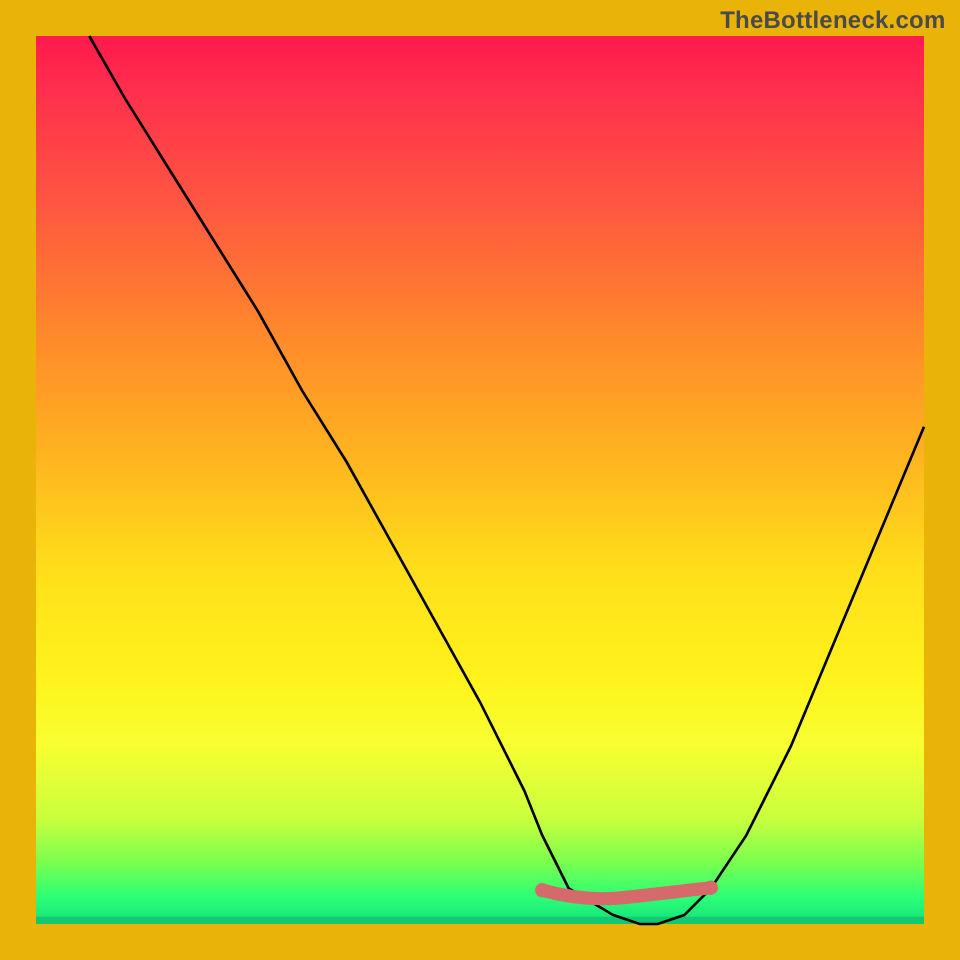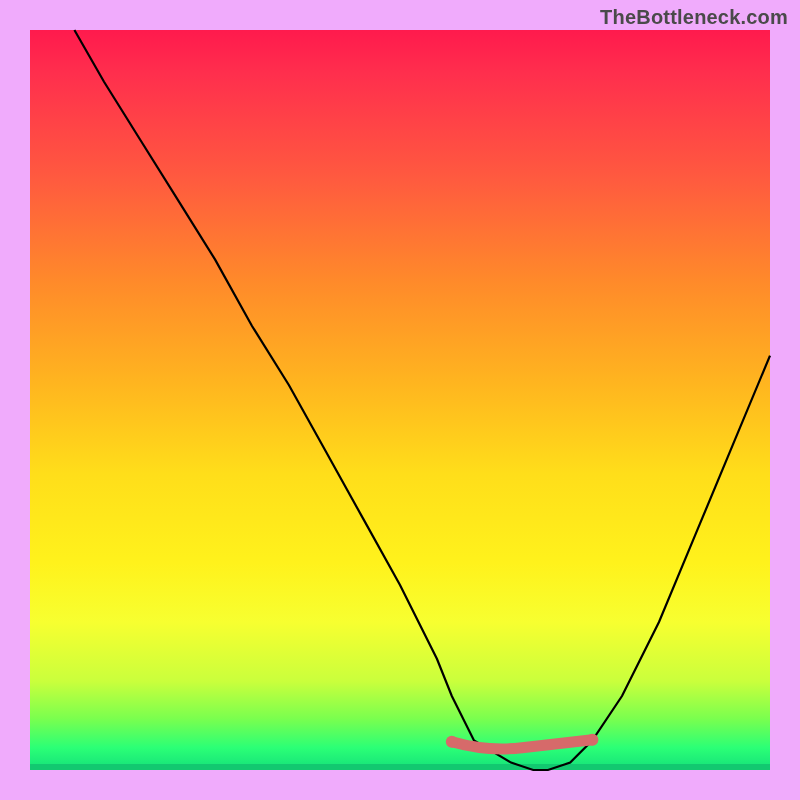--- a/index.html
+++ b/index.html
@@ -8,21 +8,21 @@
     width: 800px;
     height: 800px;
     background: #000;
     overflow: hidden;
     font-family: Arial, Helvetica, sans-serif;
   }
   .canvas {
     position: relative;
     width: 800px;
     height: 800px;
-    background: #f0abfc;
+    background: #eab308;
   }
   .plot-area {
     position: absolute;
     left: 30px;
     top: 30px;
     width: 740px;
     height: 740px;
     
     background: linear-gradient(
       to bottom,

